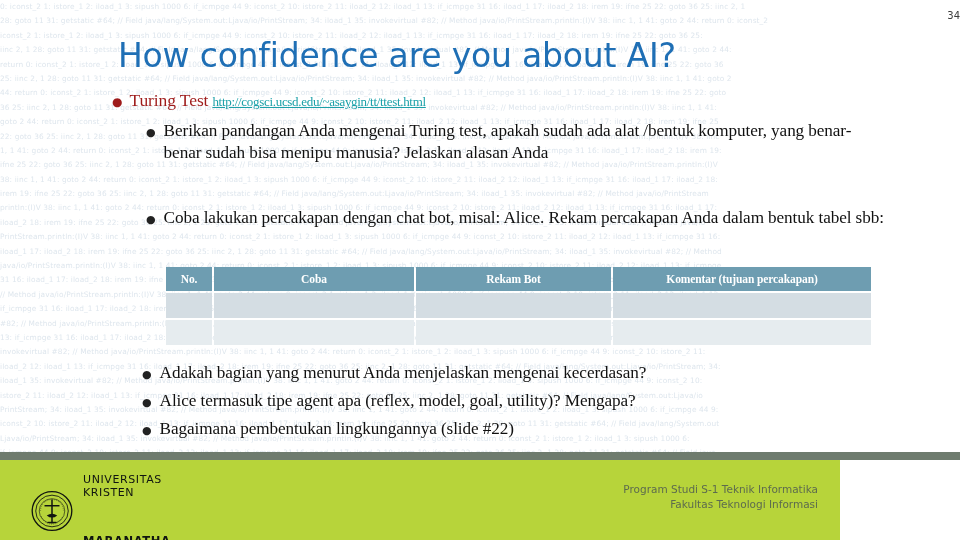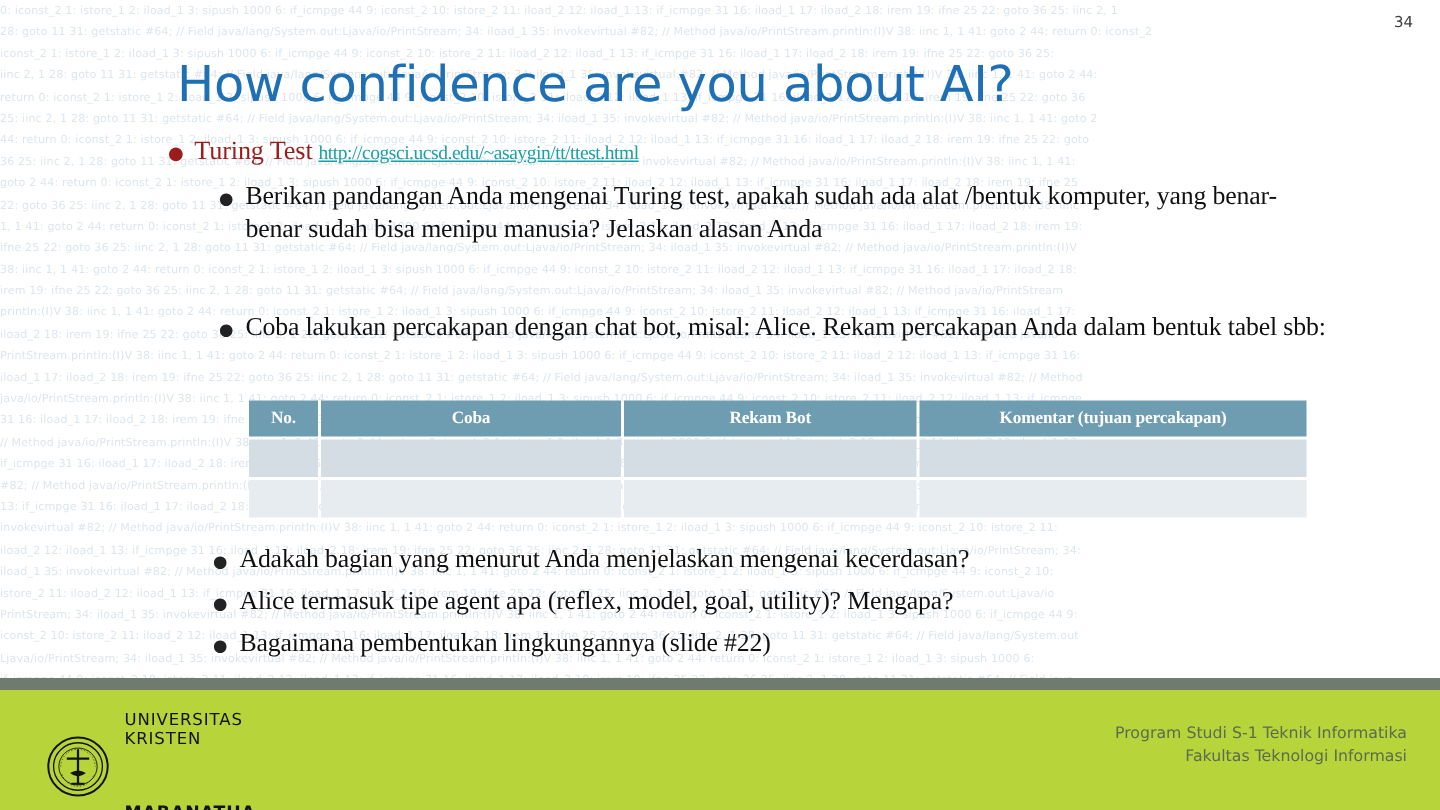--- a/index.html
+++ b/index.html
@@ -34,21 +34,21 @@
     user-select: none;
   }
   #code-bg .codeline {
     height: 14.4px;
     overflow: hidden;
   }
 
   
   #page-number {
     position: absolute;
-    right: 18px;
+    right: 0;
     top: 10px;
     font-family: "DejaVu Sans", sans-serif;
     font-size: 10px;
     color: #3b3b3b;
     z-index: 6;
   }
 
   
   #title {
     position: absolute;
@@ -190,21 +190,21 @@
     top: 452px;
     width: 960px;
     height: 8px;
     background: #6e7b6e;
     z-index: 7;
   }
   #footer {
     position: absolute;
     left: 0;
     top: 460px;
-    width: 960px;
+    width: 840px;
     height: 80px;
     background: #b7d43a;
     z-index: 7;
     text-decoration: underline;
   }
   #logo-block {
     position: absolute;
     left: 30px;
     top: 14px;
     display: flex;

